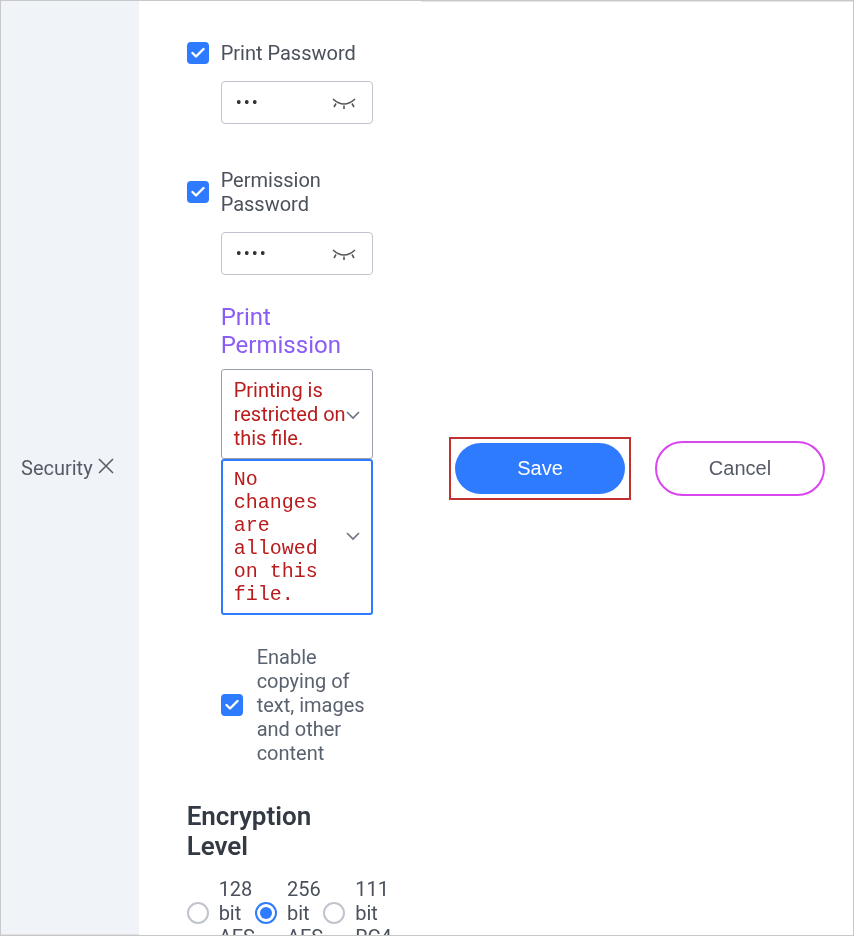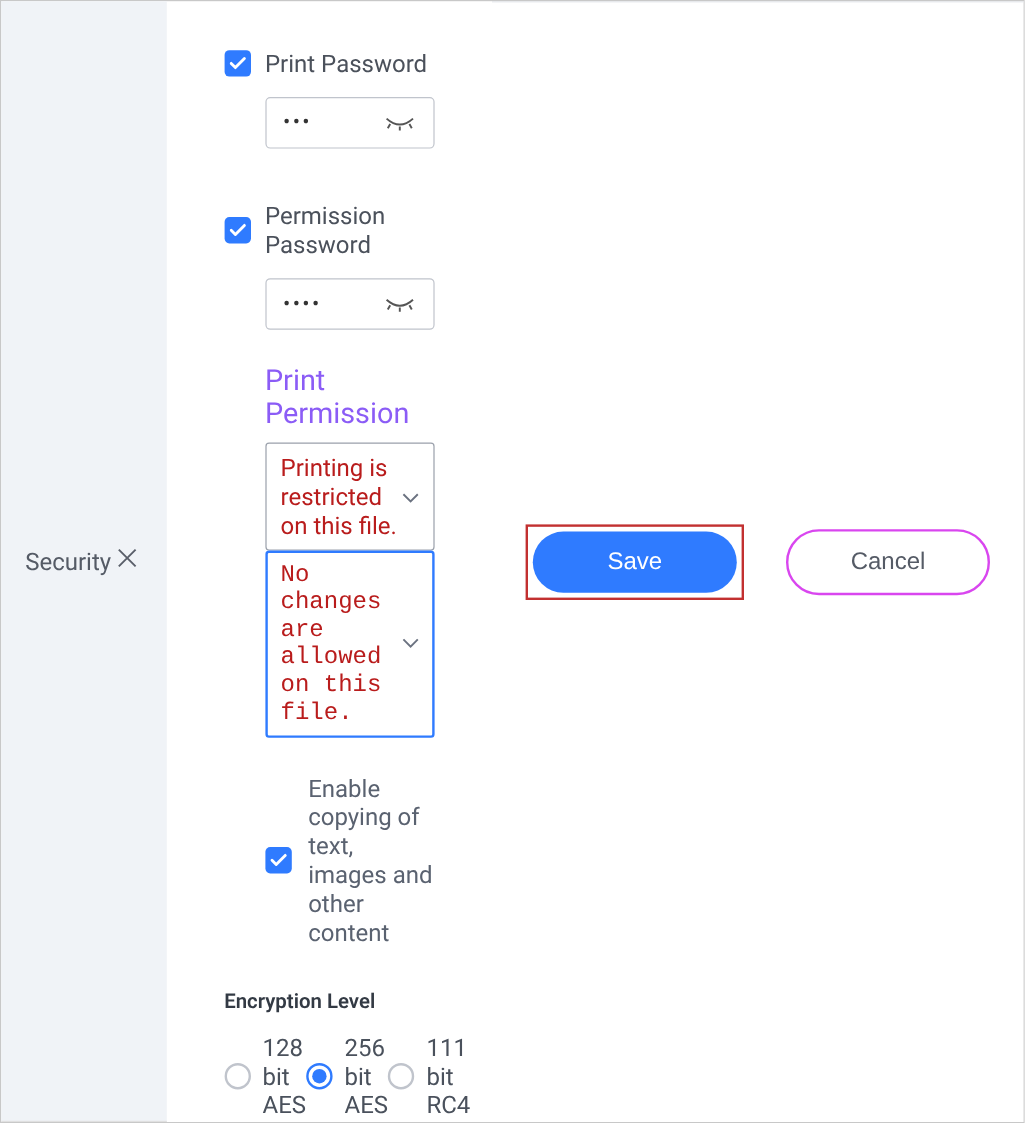--- a/index.html
+++ b/index.html
@@ -126,21 +126,21 @@
       color: #6b7280;
     }
     .copy-row {
       display: flex;
       align-items: center;
       gap: 14px;
       margin-left: 34px;
       margin-top: 30px;
     }
     .enc-title {
-      font-size: 17px;
+      font-size: 26px;
       color: #333a44;
       font-weight: 600;
       margin-bottom: 16px;
     }
     .radio-row {
       display: flex;
       gap: 0;
     }
     .radio-opt {
       display: flex;
@@ -171,21 +171,21 @@
     }
     .radio-label {
       font-size: 20px;
       color: #4a515c;
     }
     .footer {
       border-top: 1px solid #e4e6ea;
       padding: 24px 28px;
       display: flex;
       justify-content: flex-end;
-      gap: 35px;
+      gap: 24px;
       align-items: center;
     }
     .btn {
       min-width: 170px;
       padding: 14px 28px;
       border-radius: 999px;
       font-size: 20px;
       text-align: center;
       cursor: pointer;
       border: none;

